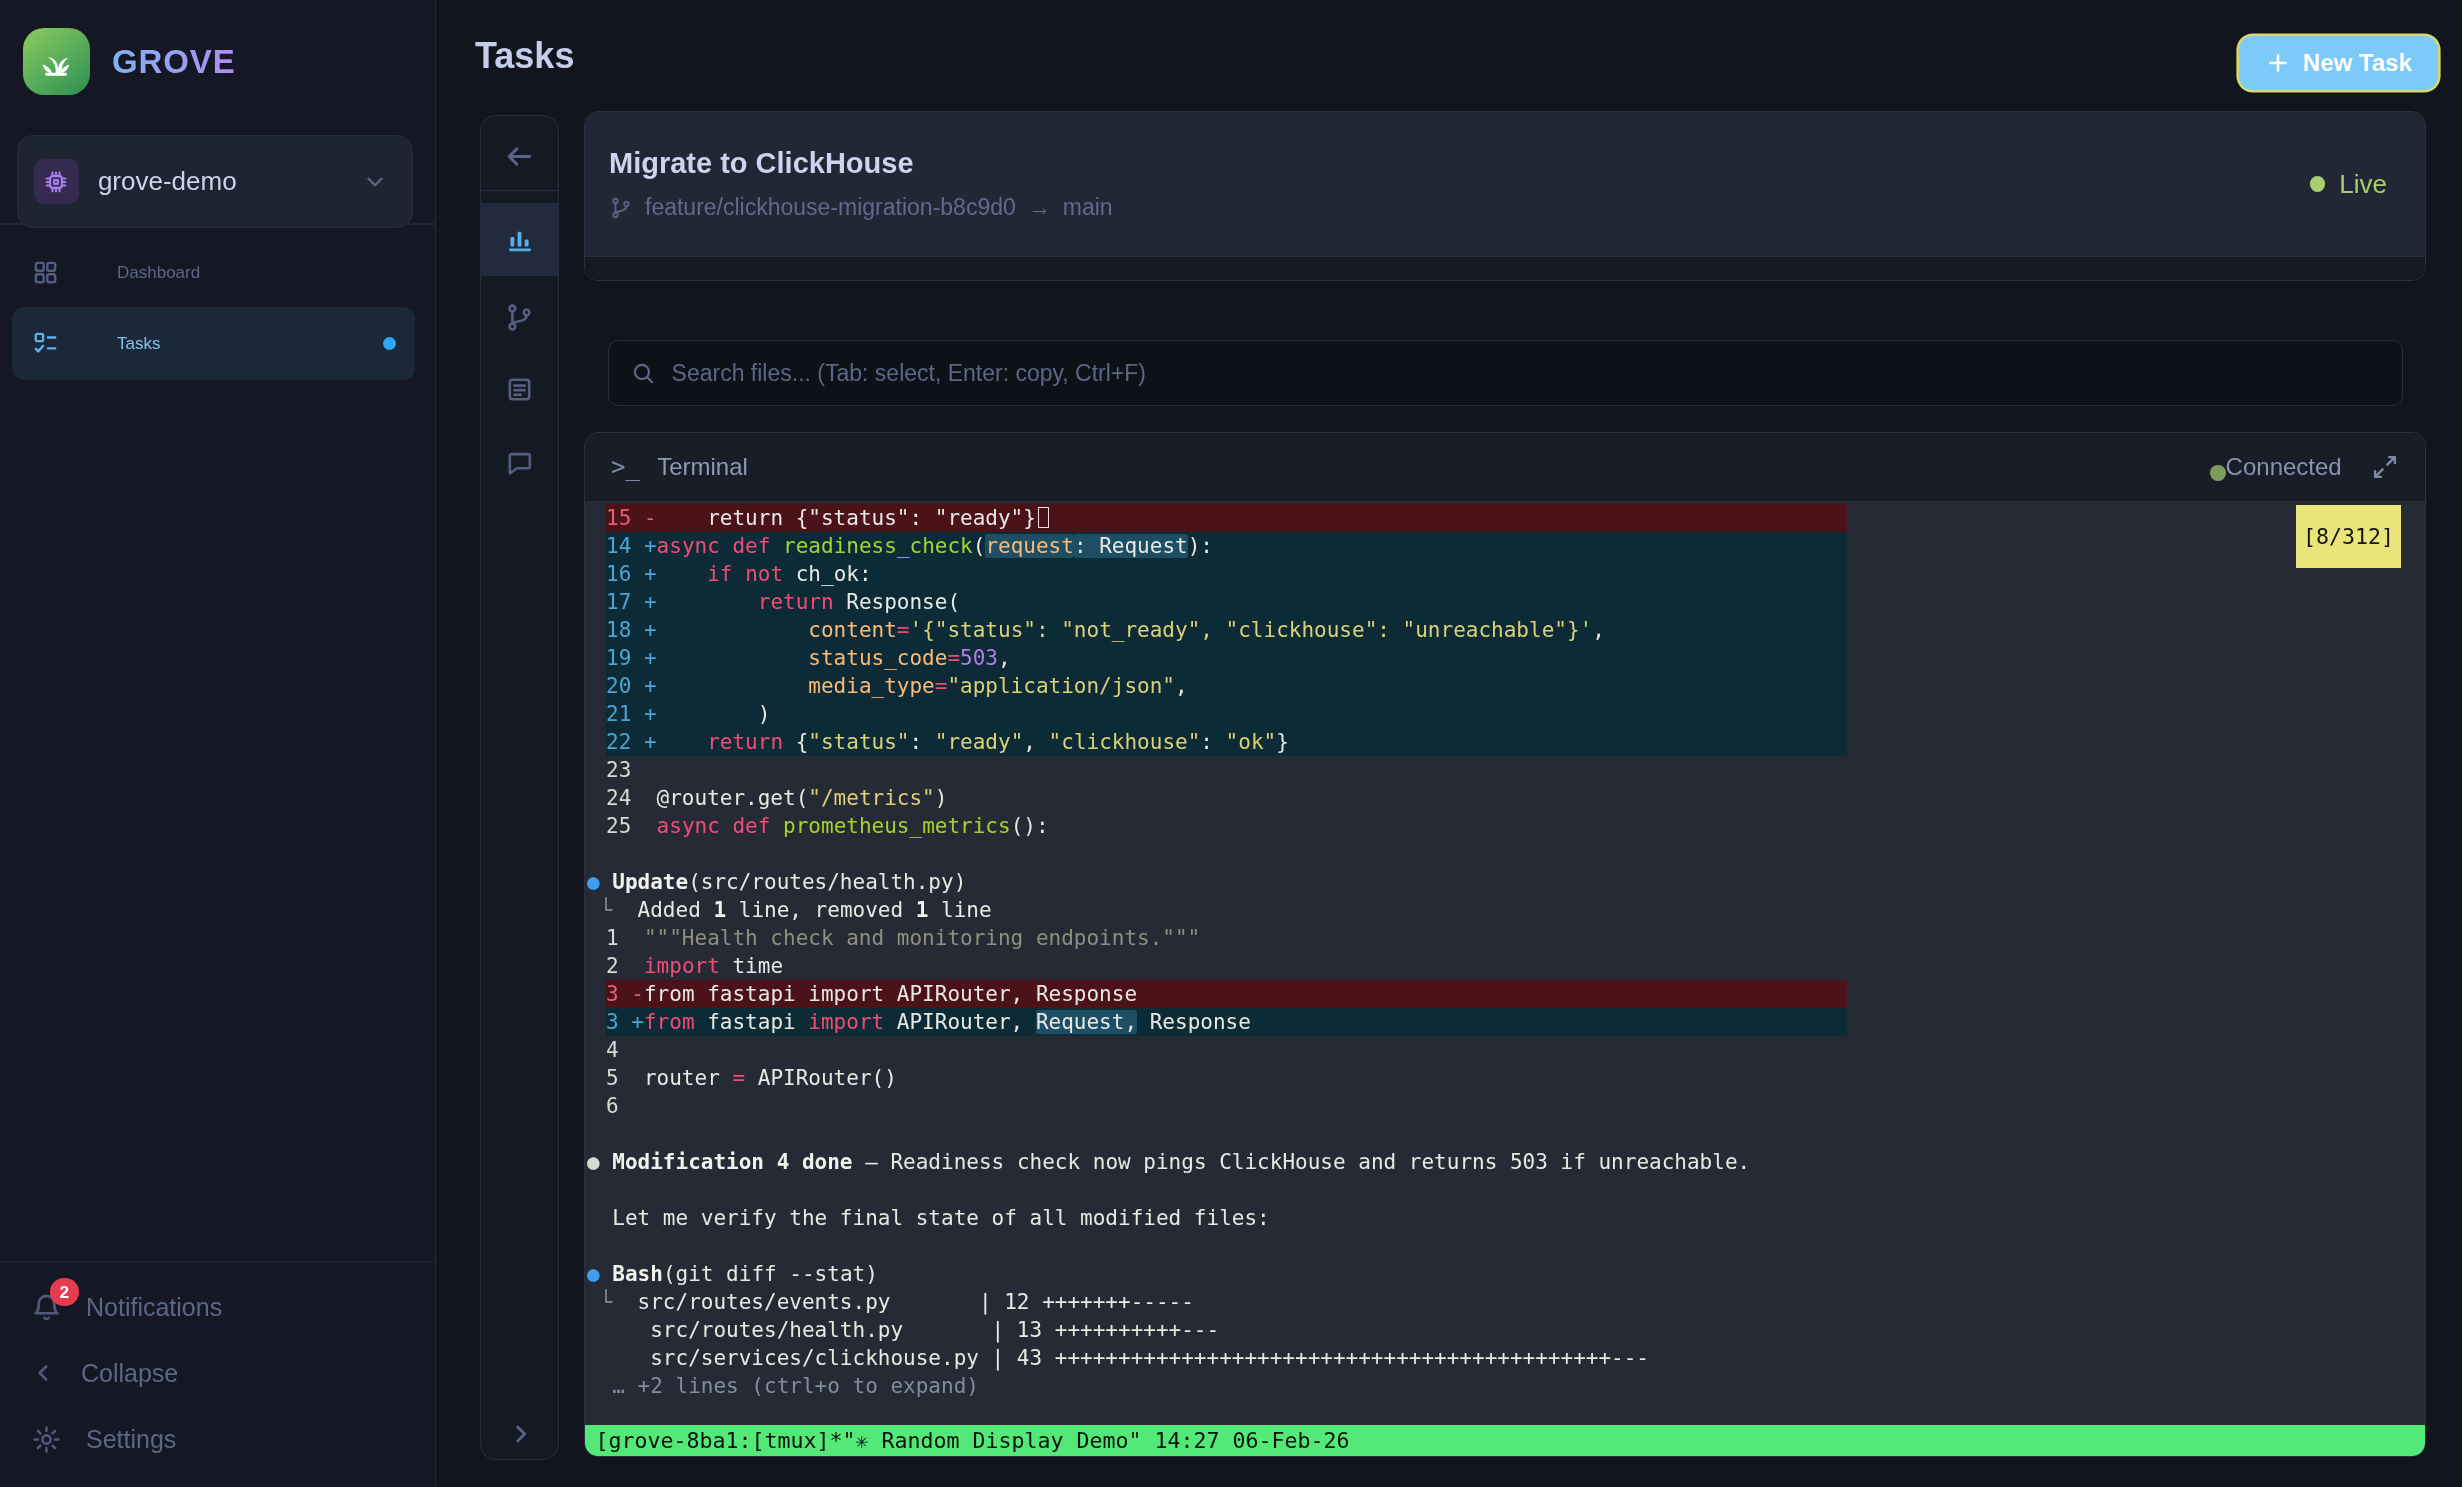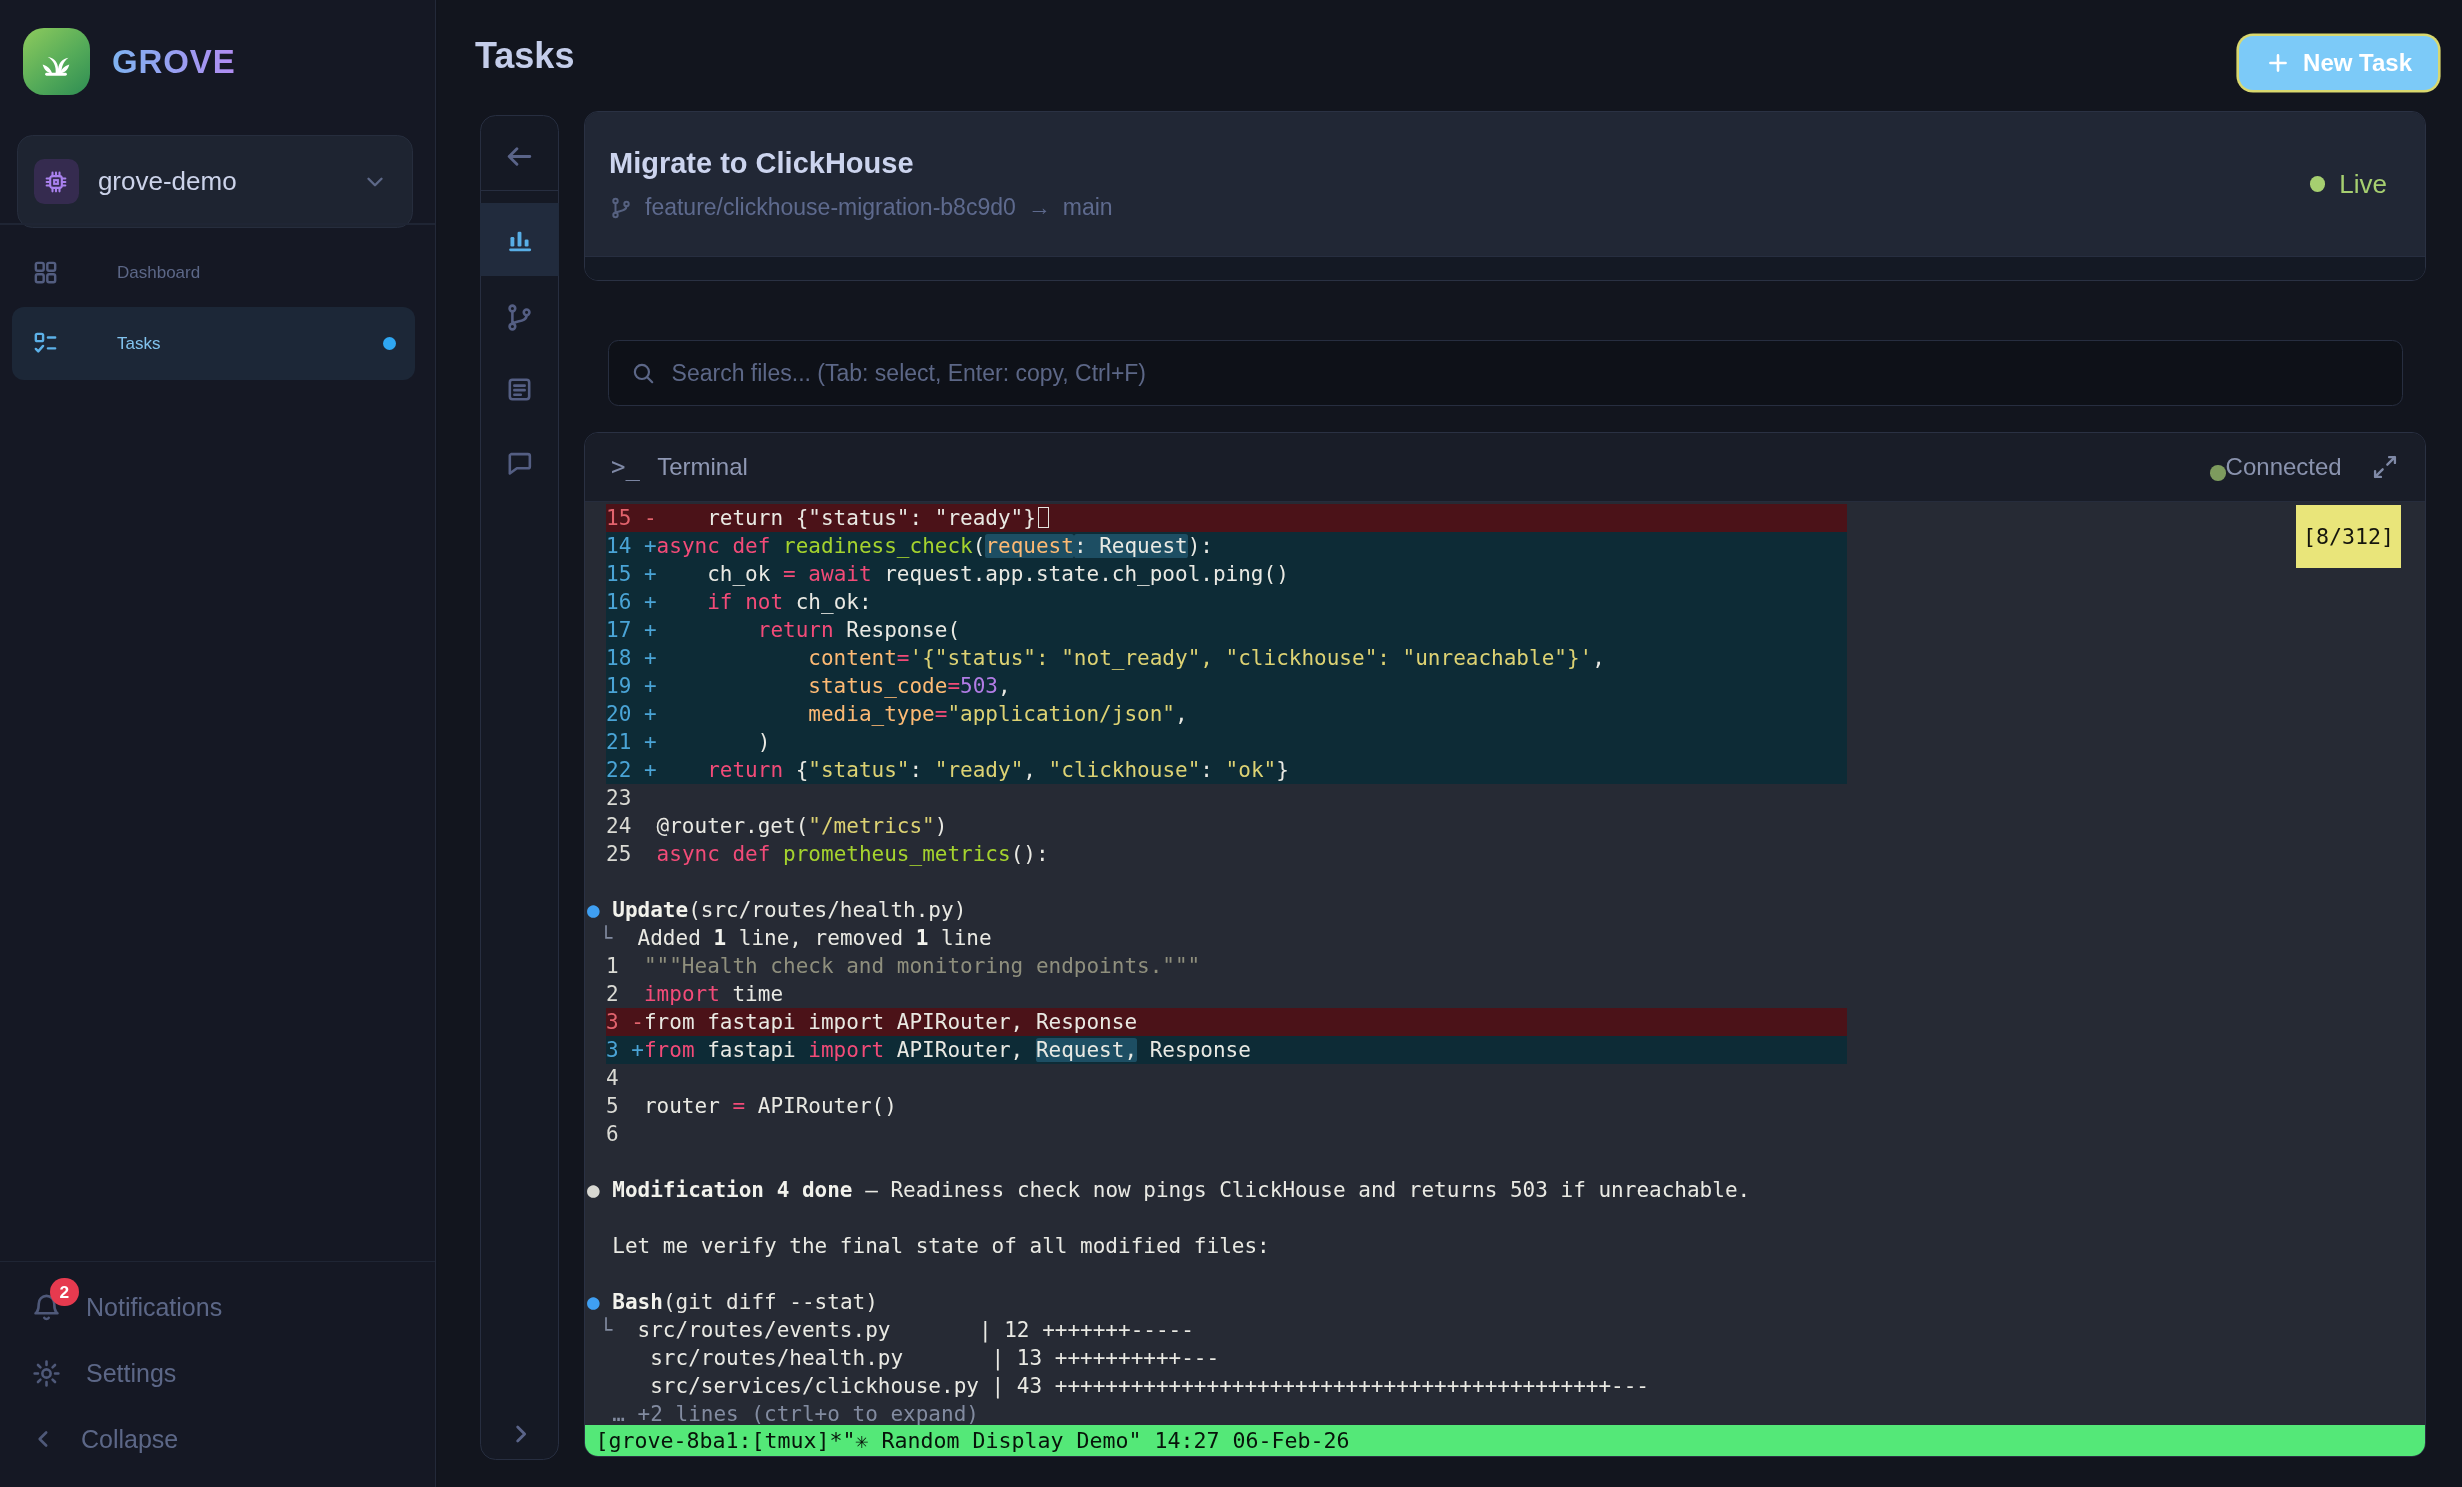--- a/index.html
+++ b/index.html
@@ -190,34 +190,34 @@
           <svg width="31" height="31" viewBox="0 0 24 24" fill="none" stroke="currentColor" stroke-width="2" stroke-linecap="round" stroke-linejoin="round">
             <path d="M18 9a6 6 0 10-12 0c0 6-2.5 7.5-2.5 7.5h17S18 15 18 9"></path>
               <path d="M13.7 20a2 2 0 01-3.4 0"></path>
           </svg>
           <span class="badge-red">2</span>
         </span>
         <span>Notifications</span>
       </div>
       <div class="foot-item">
         <span class="nicon">
+          <svg width="26" height="26" viewBox="0 0 24 24" fill="none" stroke="currentColor" stroke-width="2.4" stroke-linecap="round" stroke-linejoin="round">
+              <path d="M14 6l-6 6 6 6"></path>
+            </svg>
+        </span>
+        <span>Collapse</span>
+      </div>
+      <div class="foot-item">
+        <span class="nicon">
           <svg width="31" height="31" viewBox="0 0 24 24" fill="none" stroke="currentColor" stroke-width="2" stroke-linecap="round">
             <circle cx="12" cy="12" r="3.2"></circle>
             <path d="M12 2.8v2.6M12 18.6v2.6M2.8 12h2.6M18.6 12h2.6M5.4 5.4l1.9 1.9M16.7 16.7l1.9 1.9M18.6 5.4l-1.9 1.9M7.3 16.7l-1.9 1.9"></path>
           </svg>
         </span>
         <span>Settings</span>
-      </div>
-      <div class="foot-item">
-        <span class="nicon">
-          <svg width="26" height="26" viewBox="0 0 24 24" fill="none" stroke="currentColor" stroke-width="2.4" stroke-linecap="round" stroke-linejoin="round">
-              <path d="M14 6l-6 6 6 6"></path>
-            </svg>
-        </span>
-        <span>Collapse</span>
       </div>
     </div>
   </aside>
 
   <main class="main">
     <h1 class="page-title">Tasks</h1>
     <button class="new-task">
       <span style="display:flex">
         <svg width="26" height="26" viewBox="0 0 24 24" fill="none" stroke="#fff" stroke-width="2.4" stroke-linecap="round">
             <path d="M12 5v14M5 12h14"></path>
@@ -394,21 +394,20 @@
         <span class="expand">
           <svg width="28" height="28" viewBox="0 0 24 24" fill="none" stroke="currentColor" stroke-width="2" stroke-linecap="round" stroke-linejoin="round">
               <path d="M14 10l6.5-6.5M20.5 8.5v-5h-5M10 14l-6.5 6.5M3.5 15.5v5h5"></path>
             </svg>
         </span>
       </div>
       <div class="term-body">
         <span class="term-badge">[8/312]</span>
       <div class="term-line row-del"><span class="t-lnum-del">15</span><span class="t-mark-del"> - </span><span class="t-def">   return {"status": "ready"}</span><span class="t-cursor"></span></div>
           <div class="term-line row-add"><span class="t-lnum-add">14</span><span class="t-mark-add"> +</span><span class="t-kw">async</span><span class="t-def"> </span><span class="t-kw">def</span><span class="t-def"> </span><span class="t-fn">readiness_check</span><span class="t-def">(</span><span class="t-param sel">request</span><span class="t-def sel">: Request</span><span class="t-def">):</span></div>
-          <div class="term-line row-add"><span class="t-lnum-add">15</span><span class="t-mark-add"> +</span><span class="t-def">    ch_ok </span><span class="t-kw">=</span><span class="t-def"> </span><span class="t-kw">await</span><span class="t-def"> request.app.state.ch_pool.ping()</span></div>
           <div class="term-line row-add"><span class="t-lnum-add">16</span><span class="t-mark-add"> +</span><span class="t-def">    </span><span class="t-kw">if</span><span class="t-def"> </span><span class="t-kw">not</span><span class="t-def"> ch_ok:</span></div>
           <div class="term-line row-add"><span class="t-lnum-add">17</span><span class="t-mark-add"> +</span><span class="t-def">        </span><span class="t-kw">return</span><span class="t-def"> Response(</span></div>
           <div class="term-line row-add"><span class="t-lnum-add">18</span><span class="t-mark-add"> +</span><span class="t-def">            </span><span class="t-param">content</span><span class="t-kw">=</span><span class="t-str">'{"status": "not_ready", "clickhouse": "unreachable"}'</span><span class="t-def">,</span></div>
           <div class="term-line row-add"><span class="t-lnum-add">19</span><span class="t-mark-add"> +</span><span class="t-def">            </span><span class="t-param">status_code</span><span class="t-kw">=</span><span class="t-num">503</span><span class="t-def">,</span></div>
           <div class="term-line row-add"><span class="t-lnum-add">20</span><span class="t-mark-add"> +</span><span class="t-def">            </span><span class="t-param">media_type</span><span class="t-kw">=</span><span class="t-str">"application/json"</span><span class="t-def">,</span></div>
           <div class="term-line row-add"><span class="t-lnum-add">21</span><span class="t-mark-add"> +</span><span class="t-def">        )</span></div>
           <div class="term-line row-add"><span class="t-lnum-add">22</span><span class="t-mark-add"> +</span><span class="t-def">    </span><span class="t-kw">return</span><span class="t-def"> {</span><span class="t-str">"status"</span><span class="t-def">: </span><span class="t-str">"ready"</span><span class="t-def">, </span><span class="t-str">"clickhouse"</span><span class="t-def">: </span><span class="t-str">"ok"</span><span class="t-def">}</span></div>
           <div class="term-line"><span class="t-lnum">23</span></div>
           <div class="term-line"><span class="t-lnum">24</span><span class="t-def">  @router.get(</span><span class="t-str">"/metrics"</span><span class="t-def">)</span></div>
           <div class="term-line"><span class="t-lnum">25</span><span class="t-def">  </span><span class="t-kw">async</span><span class="t-def"> </span><span class="t-kw">def</span><span class="t-def"> </span><span class="t-fn">prometheus_metrics</span><span class="t-def">():</span></div>

